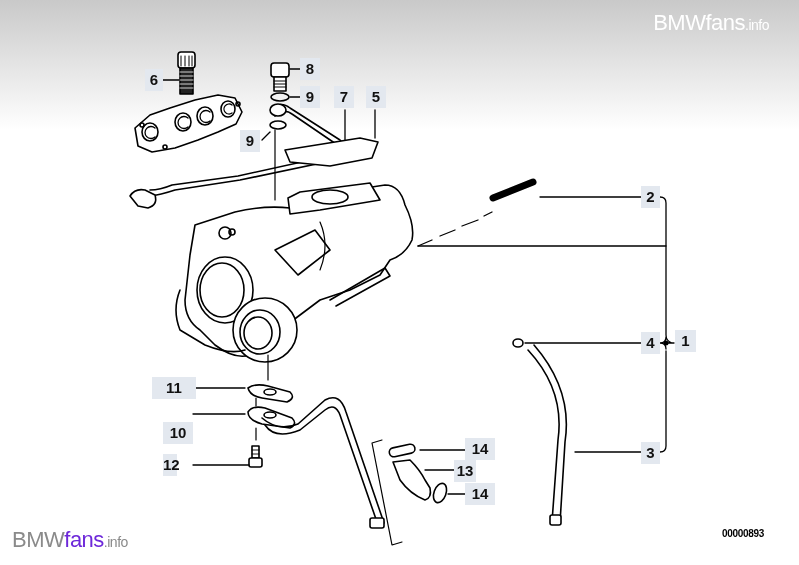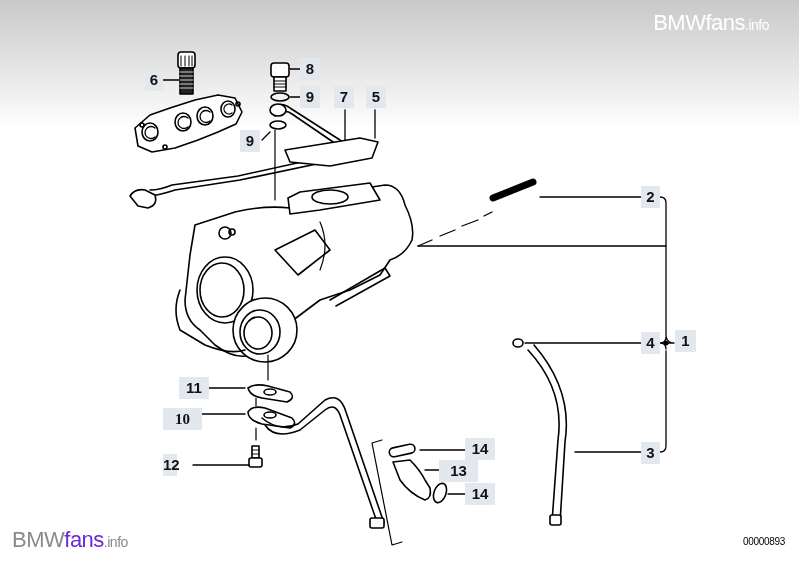--- a/index.html
+++ b/index.html
@@ -3,21 +3,21 @@
 <meta charset="utf-8">
 <style>
   html, body { margin: 0; padding: 0; }
   body { width: 799px; height: 565px; position: relative; overflow: hidden; background: #ffffff; font-family: "Liberation Sans", sans-serif; }
   .topfade { position: absolute; left: 0; top: 0; width: 799px; height: 130px; background: linear-gradient(#c9c9c9, #ffffff); }
   .brand-top { position: absolute; right: 30px; top: 10px; font-size: 22px; color: #ffffff; letter-spacing: -0.5px; }
   .brand-top .suffix { font-size: 14px; }
   .brand-bot { position: absolute; left: 12px; top: 527px; font-size: 22px; color: #8a8a8a; letter-spacing: -0.5px; }
   .brand-bot .fans { color: #6d28d9; }
   .brand-bot .suffix { font-size: 14px; color: #8a8a8a; }
-  .diagram-id { position: absolute; left: 743px; top: 528px; font-size: 10px; font-weight: normal; color: #000; letter-spacing: -0.3px; margin-top: 8px; }
+  .diagram-id { position: absolute; left: 722px; top: 528px; font-size: 10px; font-weight: bold; color: #000; letter-spacing: -0.3px; }
   svg#art { position: absolute; left: 0; top: 0; }
   .callout { position: absolute; background: #e3e8ef; font-weight: bold; font-size: 15px; color: #111; text-align: center; line-height: 22px; height: 22px; cursor: pointer; }
 </style>
 </head>
 <body>
 
 <div class="topfade"></div>
 
 <svg id="art" width="799" height="565" viewBox="0 0 799 565" fill="none" stroke="#000" stroke-width="1.6" stroke-linecap="round" stroke-linejoin="round">
 
@@ -152,22 +152,22 @@
 <div class="callout" style="left:145px;top:69px;width:18px;">6</div>
 <div class="callout" style="left:300px;top:58px;width:20px;">8</div>
 <div class="callout" style="left:300px;top:86px;width:20px;">9</div>
 <div class="callout" style="left:334px;top:86px;width:20px;">7</div>
 <div class="callout" style="left:366px;top:86px;width:20px;">5</div>
 <div class="callout" style="left:240px;top:130px;width:20px;">9</div>
 <div class="callout" style="left:641px;top:186px;width:19px;">2</div>
 <div class="callout" style="left:641px;top:332px;width:19px;">4</div>
 <div class="callout" style="left:675px;top:330px;width:21px;">1</div>
 <div class="callout" style="left:641px;top:442px;width:19px;">3</div>
-<div class="callout" style="left:179px;top:377px;width:30px;">11</div>
-<div class="callout" style="left:163px;top:408px;width:39px;font-family:Liberation Serif, serif;">10</div>
+<div class="callout" style="left:152px;top:377px;width:44px;">11</div>
+<div class="callout" style="left:163px;top:422px;width:30px;">10</div>
 <div class="callout" style="left:163px;top:454px;width:14px;">12</div>
 <div class="callout" style="left:465px;top:438px;width:30px;">14</div>
-<div class="callout" style="left:439px;top:460px;width:39px;">13</div>
+<div class="callout" style="left:454px;top:460px;width:22px;">13</div>
 <div class="callout" style="left:465px;top:483px;width:30px;">14</div>
 
 <div class="brand-top"><span>BMWfans</span><span class="suffix">.info</span></div>
 <div class="brand-bot"><span>BMW</span><span class="fans">fans</span><span class="suffix">.info</span></div>
 <div class="diagram-id">00000893</div>
 
 </body></html>

